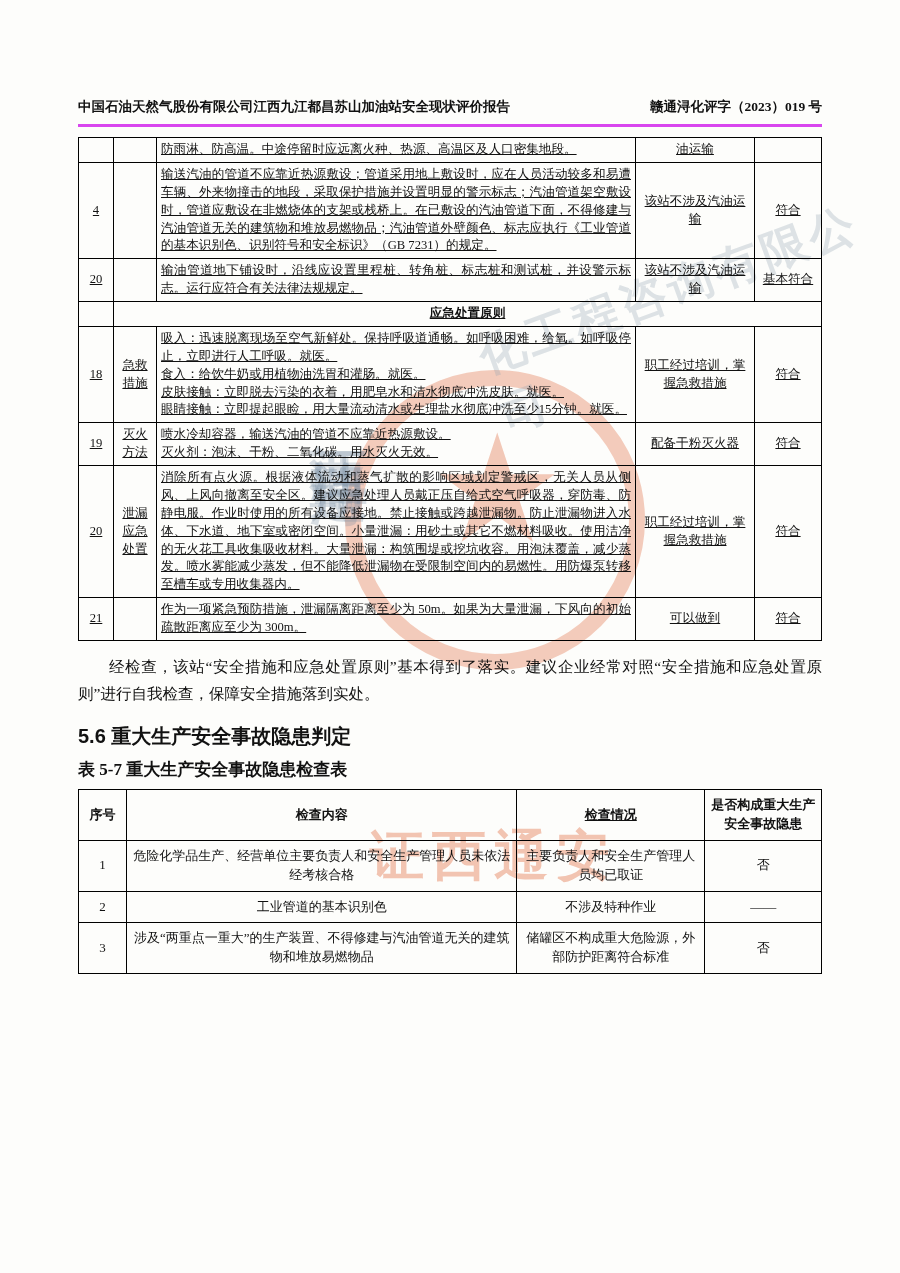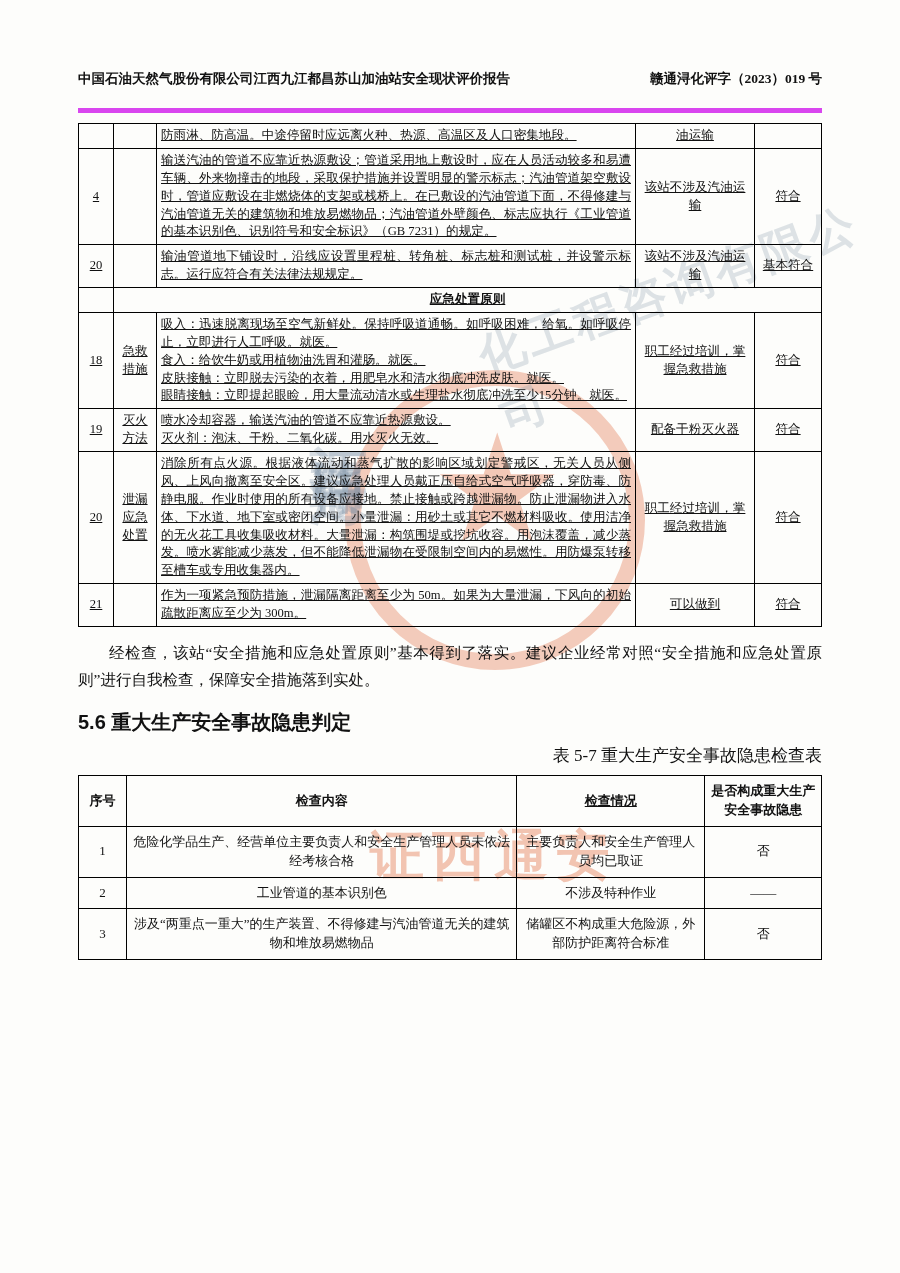--- a/index.html
+++ b/index.html
@@ -83,22 +83,23 @@
     z-index: 2;
     padding: 0 78px;
   }
   .header {
     display: flex;
     justify-content: space-between;
     align-items: flex-end;
     font-size: 13.5px;
     font-weight: bold;
     padding-top: 70px;
-    padding-bottom: 20px;
-    border-bottom: 5px solid #d946ef;
+    padding-bottom: 8px;
+    border-bottom: 3px solid #d946ef;
+    margin-top: 28px;
   }
   table.doc {
     width: 100%;
     border-collapse: collapse;
     font-size: 12.6px;
     line-height: 1.42;
     text-decoration: underline;
   }
   table.doc td {
     border: 1px solid #000;
@@ -118,23 +119,23 @@
     text-indent: 2em;
     text-align: justify;
   }
   h2.sec {
     font-size: 20px;
     font-weight: bold;
     margin: 16px 0 8px 0;
     font-family: "Liberation Sans", sans-serif;
   }
   .tbl-title {
-    text-align: right;
+    text-align: left;
     font-size: 17px;
-    font-weight: normal;
+    font-weight: bold;
     margin: 4px 0 8px 0;
   }
   table.t57 {
     width: 100%;
     border-collapse: collapse;
     font-size: 13px;
     line-height: 1.45;
   }
   table.t57 td, table.t57 th {
     border: 1px solid #000;

